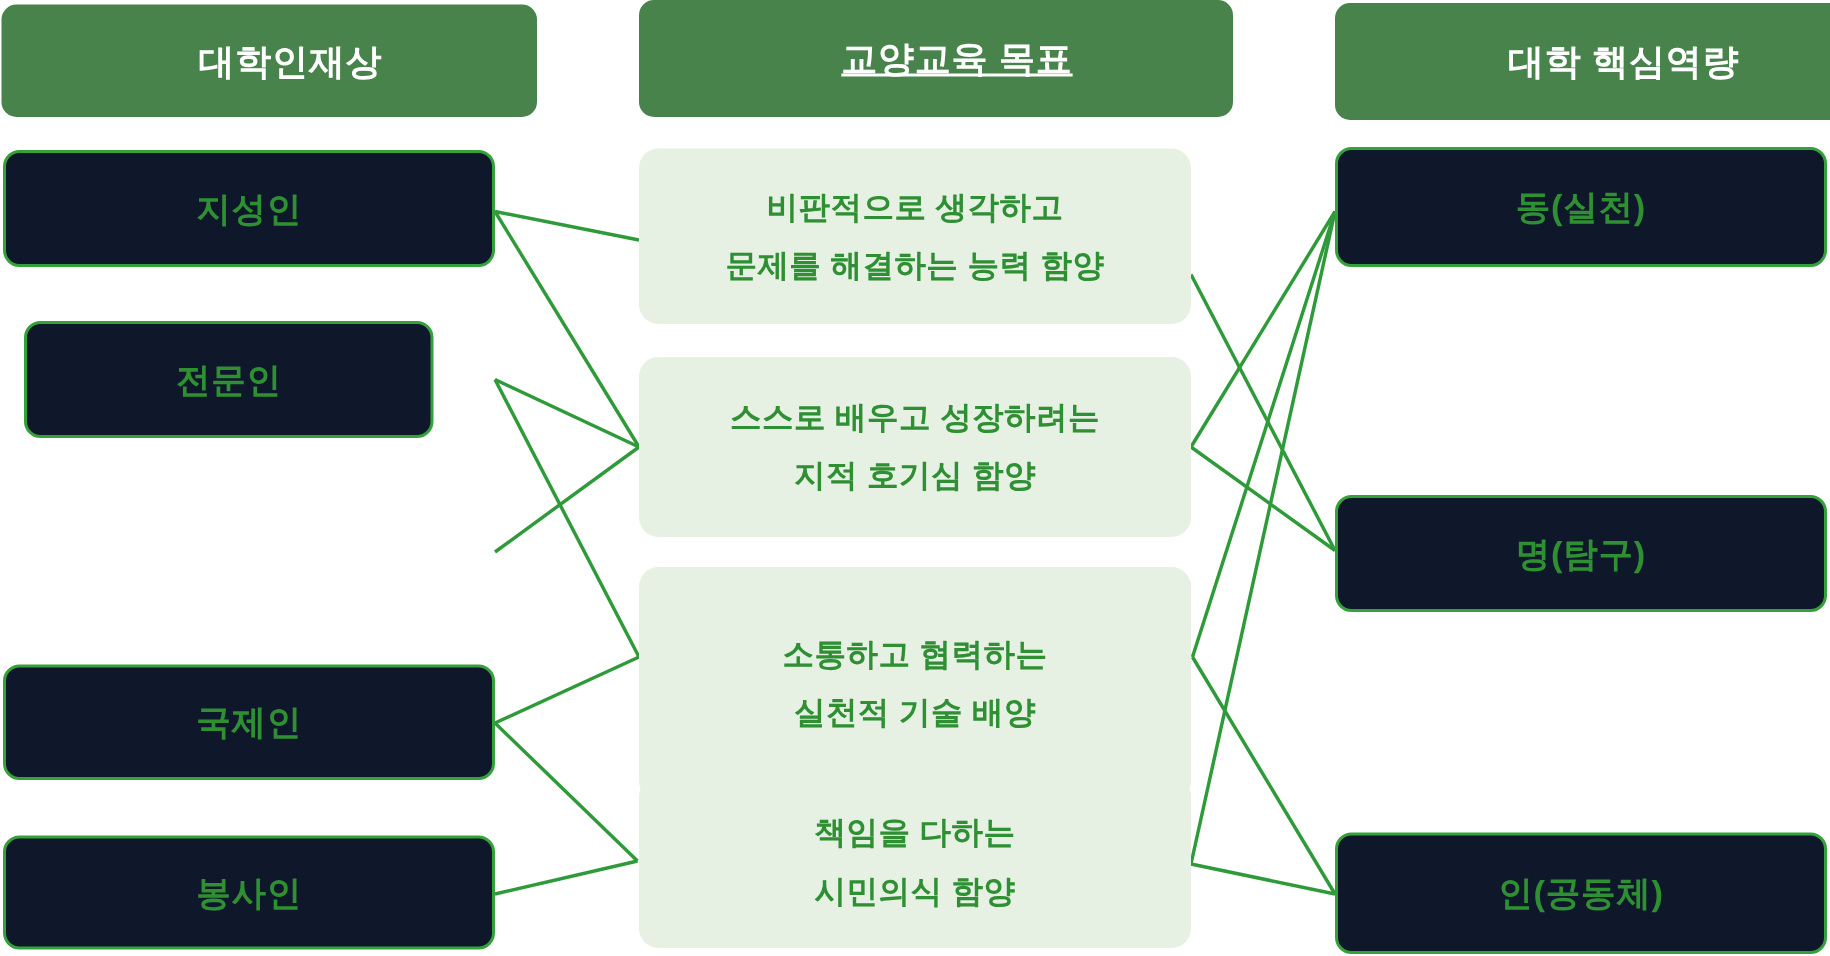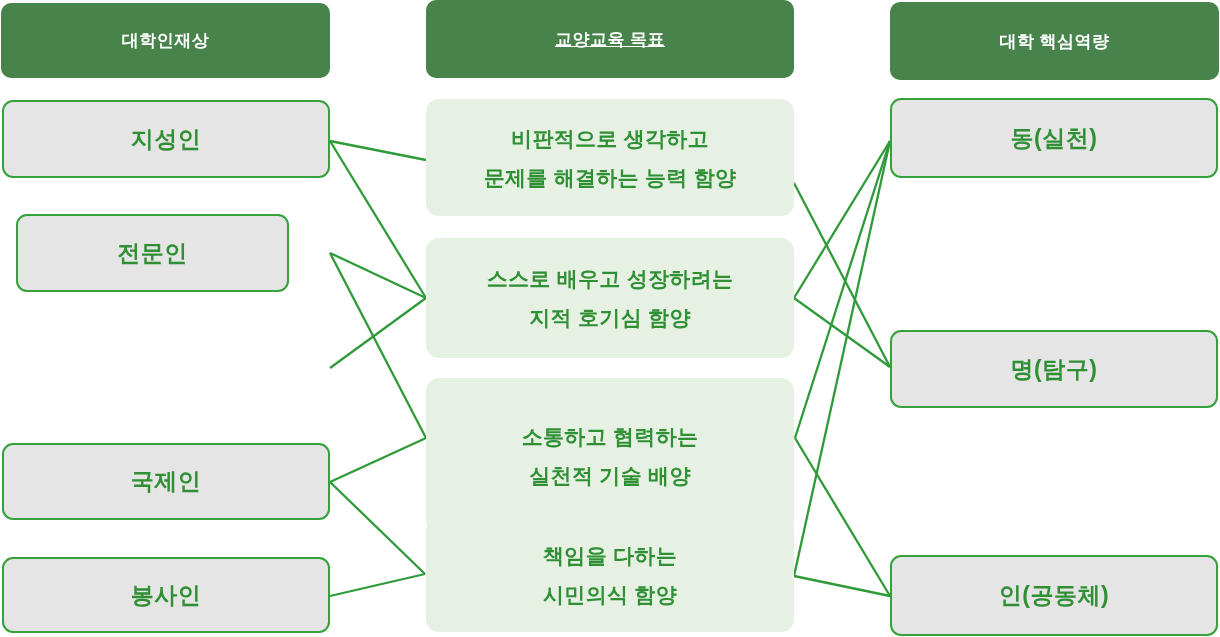--- a/index.html
+++ b/index.html
@@ -11,30 +11,31 @@
     overflow:hidden;
   }
   #connectors{position:absolute;left:0;top:0;width:1220px;height:637px;z-index:1;}
 
   .header{
     position:absolute;z-index:2;
     background:var(--green-dark,#47834a);
     color:#ffffff;
     border-radius:10px;
     display:flex;align-items:center;justify-content:center;
-    font-size:17px;font-weight:bold;
+    font-size:24px;font-weight:bold;
     letter-spacing:0.5px;
+    padding-left:28px;
   }
   .h-left {left:1px;  top:3px; width:329px; height:75px;}
   .h-mid  {left:426px; top:0px; width:368px; height:78px;text-decoration:underline;}
   .h-right{left:890px; top:2px; width:329px; height:78px;}
 
   .obox{
     position:absolute;z-index:2;
-    background:#e5e5e5;
+    background:#0f172a;
     border:2.5px solid var(--green-border,#35a13b);
     border-radius:11px;
     display:flex;align-items:center;justify-content:center;
     color:var(--green-text,#2e8f33);
     font-size:23px;font-weight:bold;
     box-sizing:border-box;
     letter-spacing:0.5px;
   }
   .t0{left:2px; top:100px; width:328px; height:78px;}
   .t1{left:16px; top:214px; width:273px; height:78px;}

